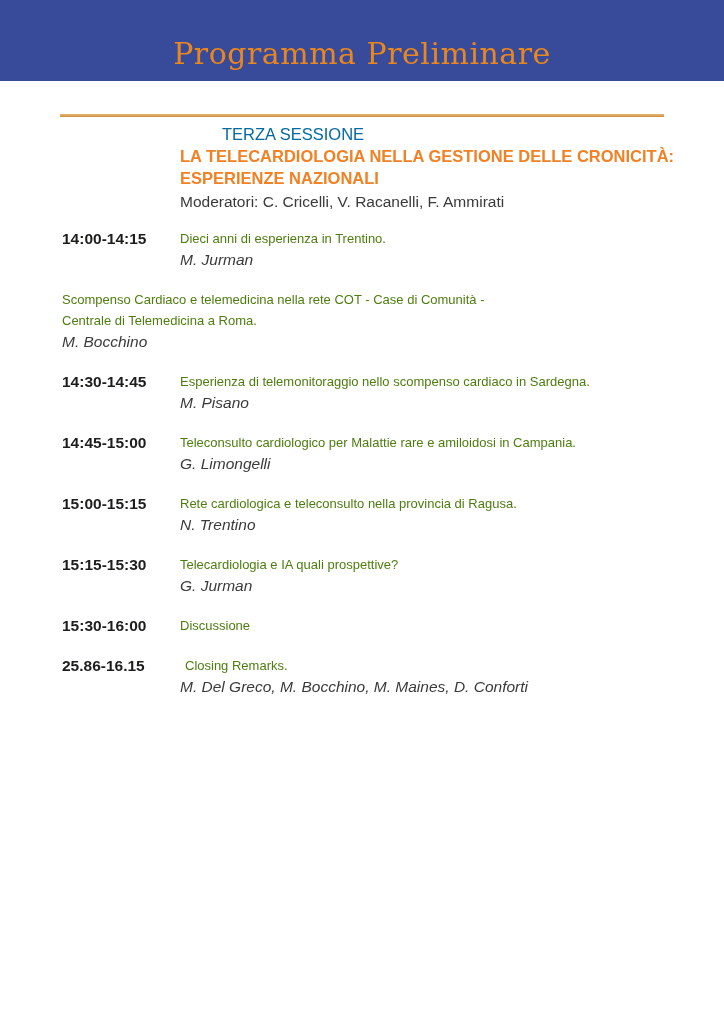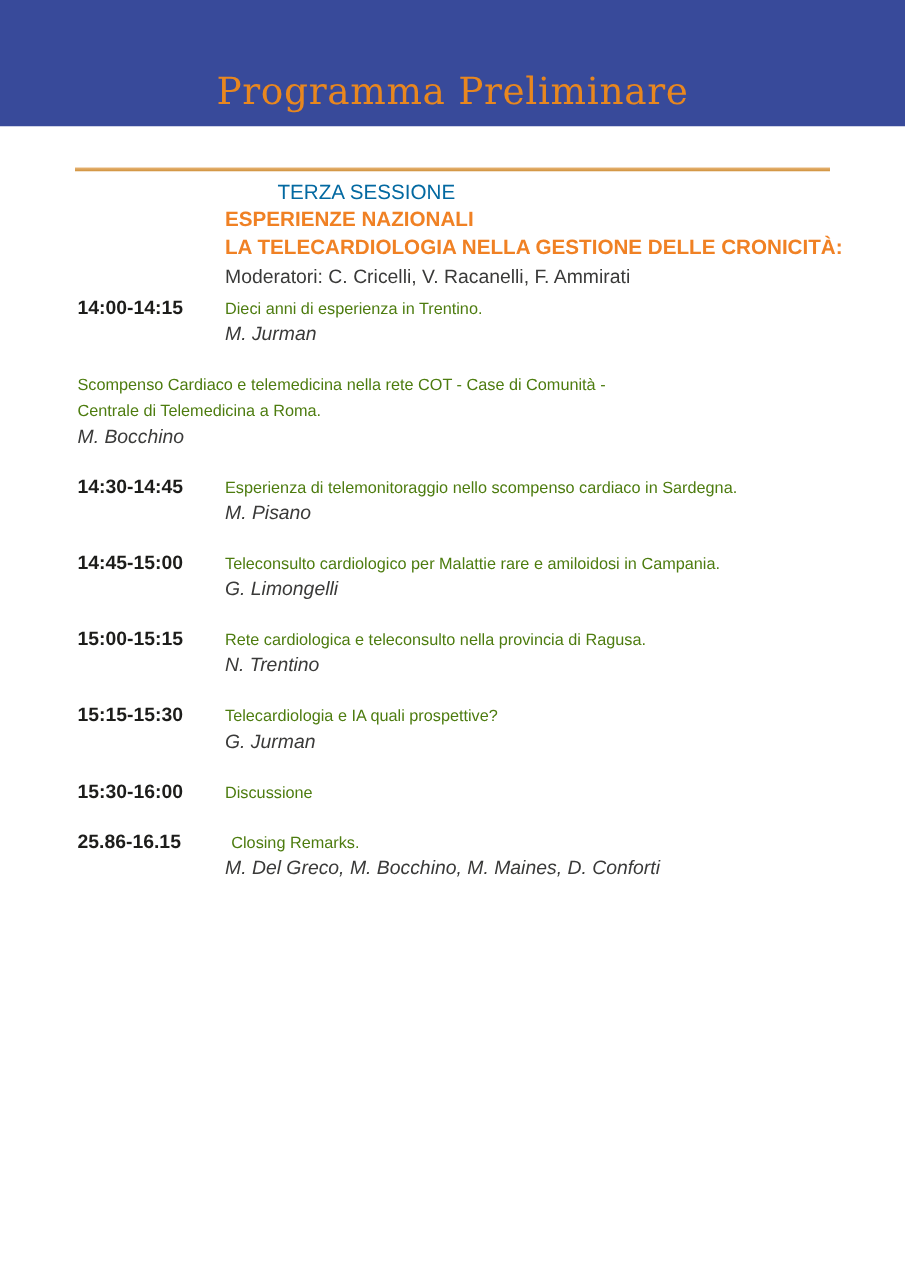--- a/index.html
+++ b/index.html
@@ -11,21 +11,21 @@
     position: relative;
     width: 724px;
     height: 1024px;
     background: #ffffff;
     overflow: hidden;
     font-family: "Liberation Sans", sans-serif;
   }
   
   .banner {
     width: 724px;
-    height: 101px;
+    height: 81px;
     background: #384a9a;
     display: flex;
     justify-content: center;
     align-items: flex-end;
     box-sizing: border-box;
     padding-bottom: 11px;
   }
   .banner-title {
     margin: 0;
     font-family: "DejaVu Serif", "Liberation Serif", serif;
@@ -63,21 +63,21 @@
     line-height: 22px;
   }
   .moderators {
     color: #3a3a39;
     font-size: 15.5px;
     line-height: 21px;
     margin-top: 2px;
   }
   
   .schedule {
-    margin: 4px 0 0 62px;
+    margin: 16px 0 0 62px;
   }
   .row {
     display: flex;
     margin-bottom: 19px;
   }
   .time {
     flex: none;
     width: 118px;
     color: #1d1d1b;
     font-weight: bold;
@@ -110,22 +110,22 @@
   <header class="banner">
     <h1 class="banner-title">Programma Preliminare</h1>
   </header>
 
   <div class="content">
 
     <hr class="rule">
 
     <section class="session-header">
       <div class="session-name">TERZA SESSIONE</div>
+      <div class="session-title">LA TELECARDIOLOGIA NELLA GESTIONE DELLE CRONICITÀ:</div>
       <div class="session-title">ESPERIENZE NAZIONALI</div>
-      <div class="session-title">LA TELECARDIOLOGIA NELLA GESTIONE DELLE CRONICITÀ:</div>
       <div class="moderators">Moderatori: C. Cricelli, V. Racanelli, F. Ammirati</div>
     </section>
 
     <section class="schedule">
 
       <div class="row">
         <div class="time">14:00-14:15</div>
         <div class="details">
           <div class="talk-title">Dieci anni di esperienza in Trentino.</div>
           <div class="speaker">M. Jurman</div>

